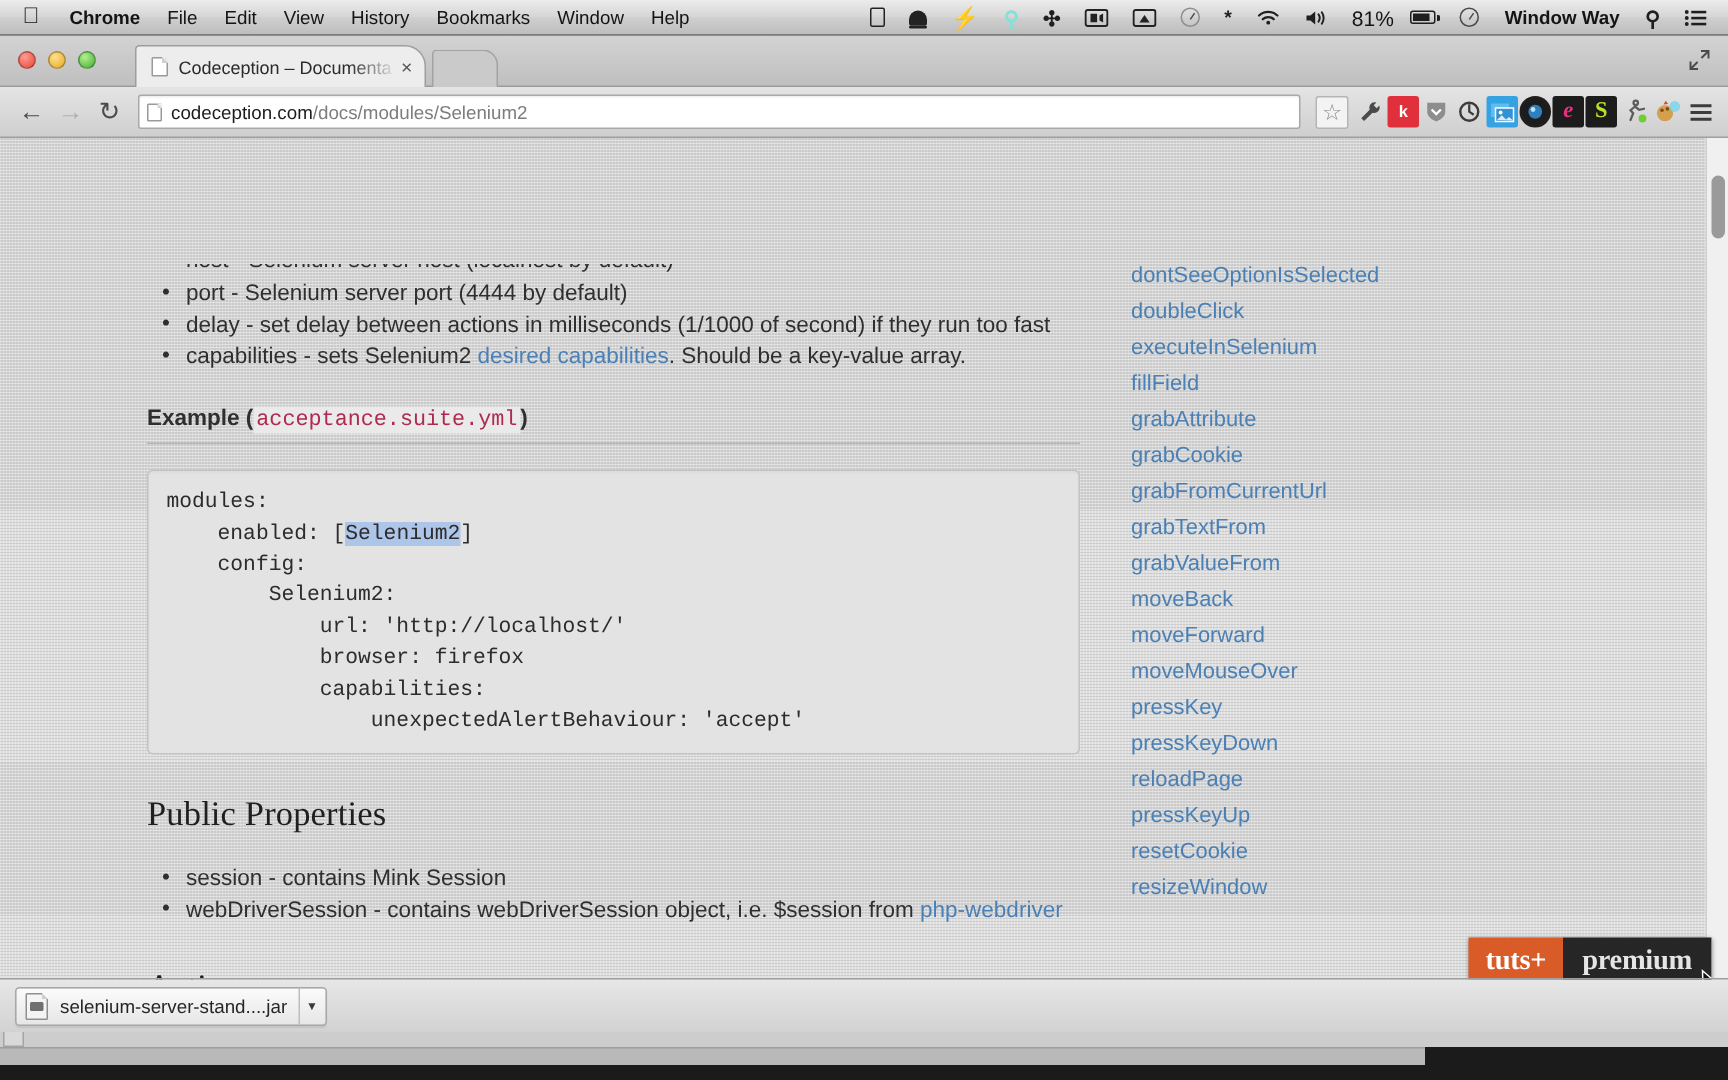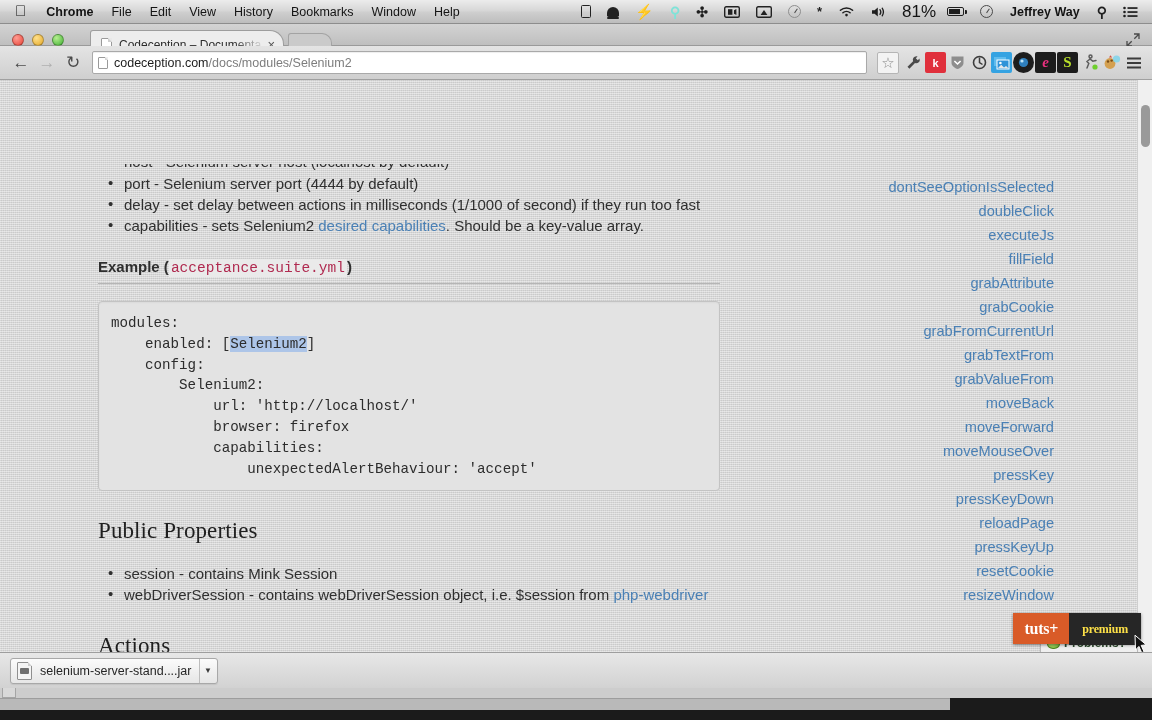--- a/index.html
+++ b/index.html
@@ -22,21 +22,21 @@
   #menubar .apple {
     font-size: 15px; padding: 0 11px 0 9px; line-height: 1; margin-top:-2px;
   }
   #menubar .mi { padding: 0 9px; white-space: nowrap; }
   #menubar .mi.bold { font-weight: bold; }
   #menubar .spacer { flex: 1 1 auto; }
   #menubar .sysicon {
     padding: 0 8px; display: flex; align-items: center; justify-content: center;
     height: 24px; font-size: 13px; color: #1f1f1f;
   }
-  #menubar .pct { padding: 0 3px 0 7px; font-size: 17px; text-align: right; }
+  #menubar .pct { padding: 0 3px 0 7px; font-size: 14px; text-align: right; }
   #menubar .user { padding: 0 9px; font-weight: bold; font-size: 12.5px; }
 
   .ic { display:inline-block; line-height:1; }
   .ic-sq { width:10px;height:13px;border:1.6px solid #222;border-radius:1.5px; }
   .bell-shape {
     width:12px;height:10px;background:#222;
     border-radius:7px 7px 2px 2px; position:relative;
   }
   .bell-shape:after{content:"";position:absolute;bottom:-2px;left:0;width:12px;height:2px;background:#222;border-radius:1px;}
   .ic-search-g { color:#7fe3d8; font-size:14px; font-weight:bold;}
@@ -47,21 +47,21 @@
   .ic-batt i{position:absolute;left:1px;top:1px;bottom:1px;width:11px;background:#1f1f1f;display:block;}
   .ic-circle { width:13px;height:13px;border:1.5px solid #4a4a4a;border-radius:50%;position:relative;}
   .ic-circle:after{content:"";position:absolute;left:5px;top:2px;width:1.4px;height:5px;background:#4a4a4a;transform:rotate(35deg);transform-origin:bottom;}
 
   
   #win {
     position: absolute; top: 24px; left: 0; width: 1152px; height: 686px;
     background: #c9c9c9;
   }
   #tabstrip {
-    position: relative; height: 22px;
+    position: relative; height: 34px;
     background: linear-gradient(to bottom,#d3d3d3,#bfbfbf);
     border-bottom: 1px solid #9a9a9a;
   }
   .traffic { position:absolute; top:10px; left:12px; display:flex; gap:8px; }
   .tl { width:12px;height:12px;border-radius:50%; border:1px solid rgba(0,0,0,.28); }
   .tl.r{background:radial-gradient(circle at 35% 30%,#ff9c92,#e84437);}
   .tl.y{background:radial-gradient(circle at 35% 30%,#ffe08a,#e4a92a);}
   .tl.g{background:radial-gradient(circle at 35% 30%,#b6ef8f,#41b035);}
 
   .tab {
@@ -216,26 +216,26 @@
   
   #tuts {
     position:absolute; right:11px; bottom:18px;
     display:flex; height:31px; align-items:stretch;
     box-shadow:0 1px 3px rgba(0,0,0,.45);
     font-family:"Liberation Serif", serif;
   }
   #tuts .left {
     background:#d95b28; color:#fff;
     display:flex;align-items:center;padding:0 11px;
-    font-weight:bold; font-size:16px; letter-spacing:-.2px;
+    font-weight:bold; font-size:19px; letter-spacing:-.2px;
   }
   #tuts .right {
-    background:#262626; color:#fde047;
+    background:#262626; color:#e5e5e5;
     display:flex;align-items:center;padding:16px 13px;
-    font-weight:bold; font-size:12px; letter-spacing:-.2px;
+    font-weight:bold; font-size:19px; letter-spacing:-.2px;
   }
   .cursor-svg{position:absolute;right:3px;bottom:6px;}
 
   
   #shelf {
     position:absolute; left:0; bottom:22px; width:1152px; height:36px;
     background: linear-gradient(to bottom,#e7e7e7,#d2d2d2);
     border-top:1px solid #9e9e9e;
     display:flex; align-items:center; padding-left:10px;
   }
@@ -337,21 +337,21 @@
   </span>
   <span class="pct">81%</span>
   <span class="sysicon">
       <span class="ic-batt">
         <i></i>
       </span>
     </span>
   <span class="sysicon">
       <span class="ic-circle"></span>
     </span>
-  <span class="user">Jeffrey Way</span>
+  <span class="user">Window Way</span>
   <span class="sysicon">
       <b style="font-size:14px;">⚲</b>
     </span>
   <span class="sysicon">
     <svg width="15" height="12" viewBox="0 0 15 12">
         <circle cx="1.5" cy="2" r="1.3" fill="#1f1f1f"></circle>
         <circle cx="1.5" cy="6" r="1.3" fill="#1f1f1f"></circle>
         <circle cx="1.5" cy="10" r="1.3" fill="#1f1f1f"></circle>
         <rect x="4.5" y="1.2" width="10" height="1.7" fill="#1f1f1f"></rect>
         <rect x="4.5" y="5.2" width="10" height="1.7" fill="#1f1f1f"></rect>
@@ -481,24 +481,24 @@
 
       <ul style="margin-top:20px;">
         <li><span>session - contains Mink Session</span></li>
         <li><span>webDriverSession - contains webDriverSession object, i.e. $session from </span><a class="lnk" href="#">php-webdriver</a></li>
       </ul>
 
       <h2 class="sec" style="margin-top:28px;">Actions</h2>
 
     </div>
 
-    <div id="sidelist" style="top:95px;text-align:right;">
+    <div id="sidelist" style="top:80px;">
       <a class="item" href="#">dontSeeOptionIsSelected</a>
       <a class="item" href="#">doubleClick</a>
-      <a class="item" href="#">executeJs</a>
+      <a class="item" href="#">executeInSelenium</a>
       <a class="item" href="#">fillField</a>
       <a class="item" href="#">grabAttribute</a>
       <a class="item" href="#">grabCookie</a>
       <a class="item" href="#">grabFromCurrentUrl</a>
       <a class="item" href="#">grabTextFrom</a>
       <a class="item" href="#">grabValueFrom</a>
       <a class="item" href="#">moveBack</a>
       <a class="item" href="#">moveForward</a>
       <a class="item" href="#">moveMouseOver</a>
       <a class="item" href="#">pressKey</a>

